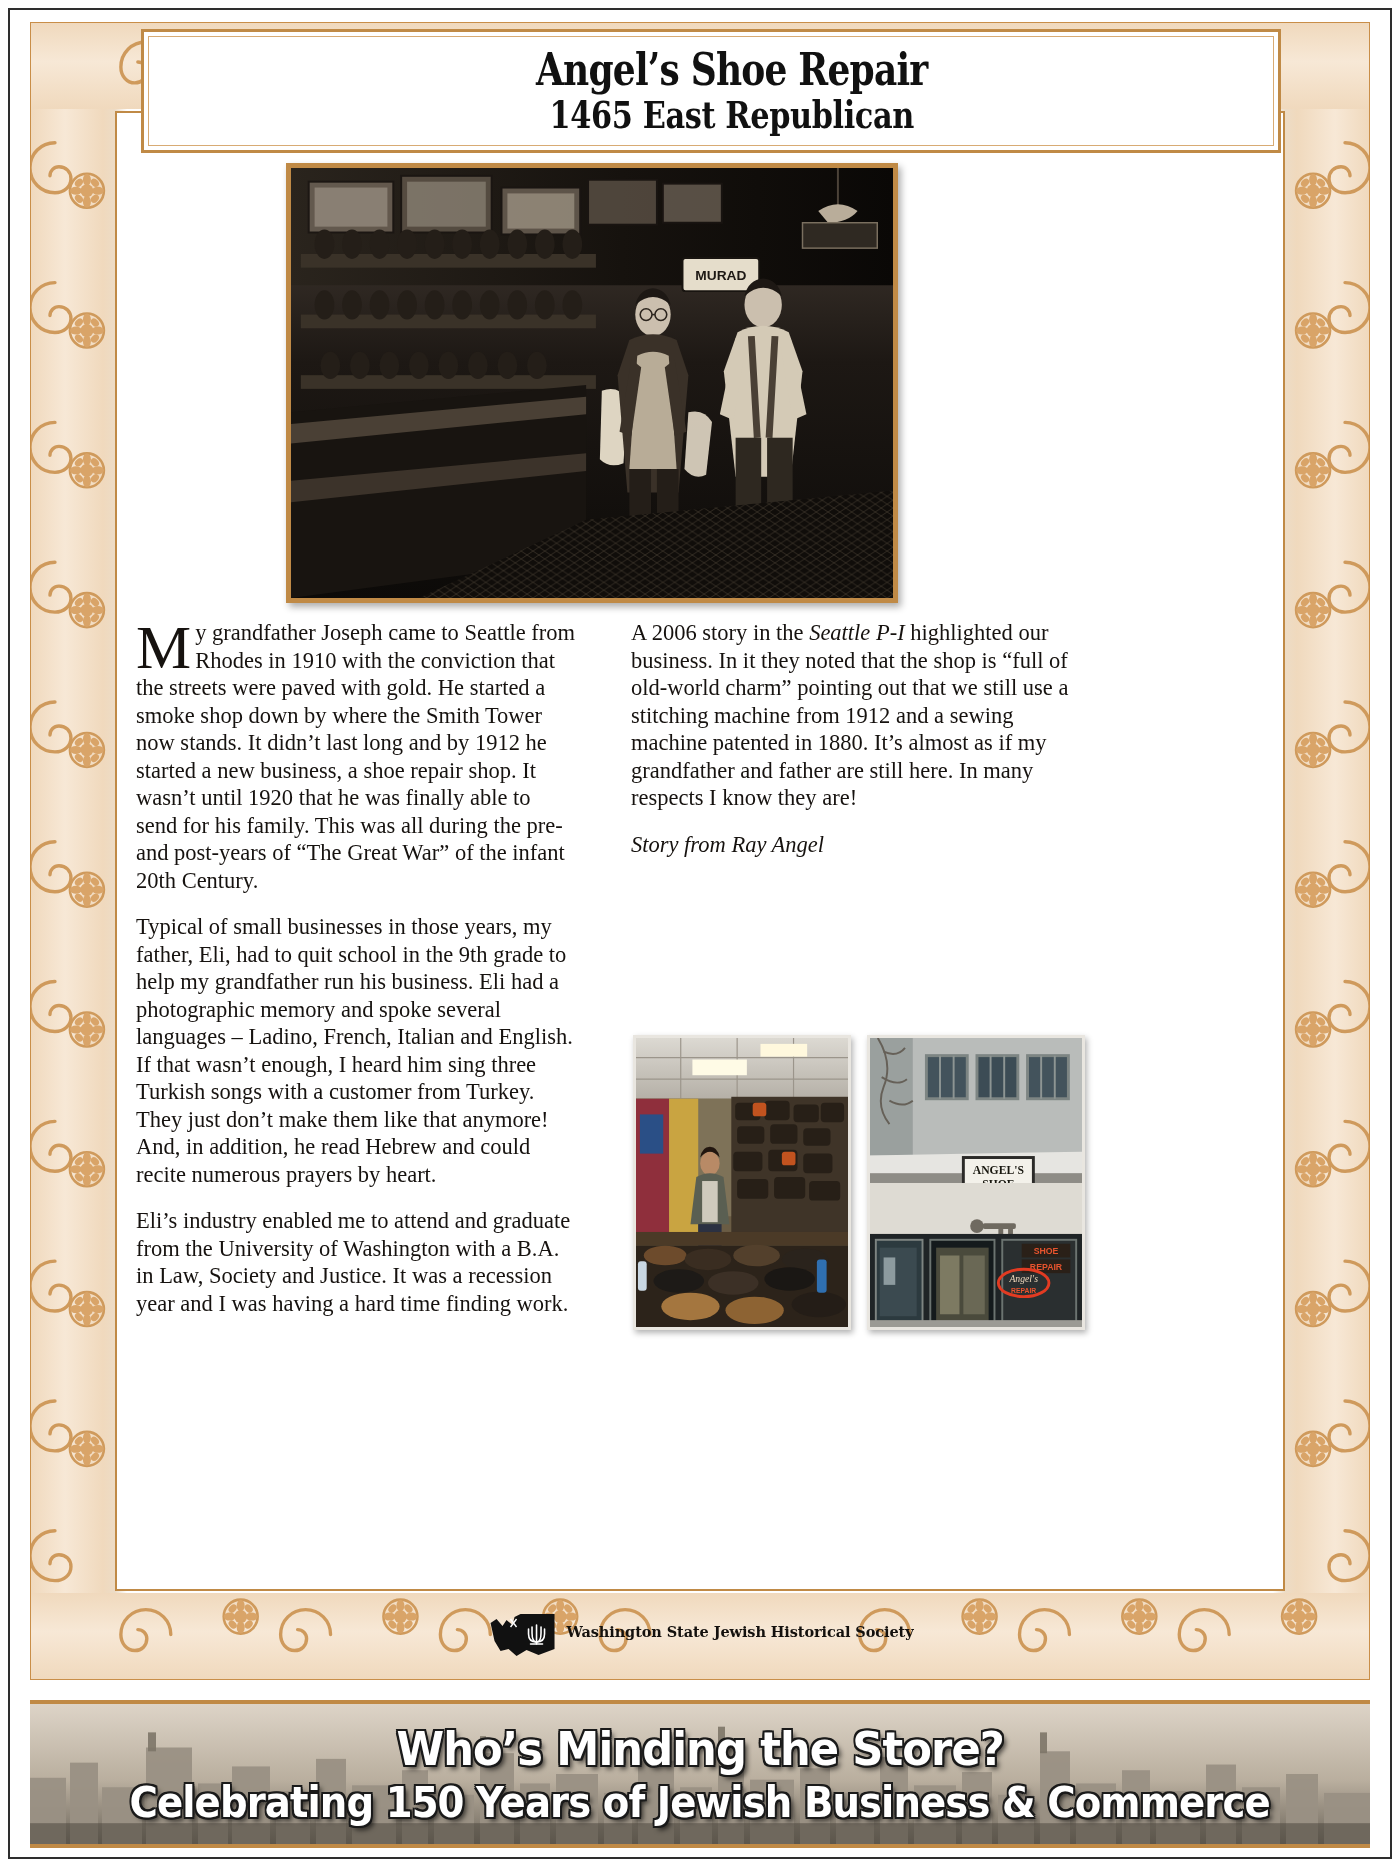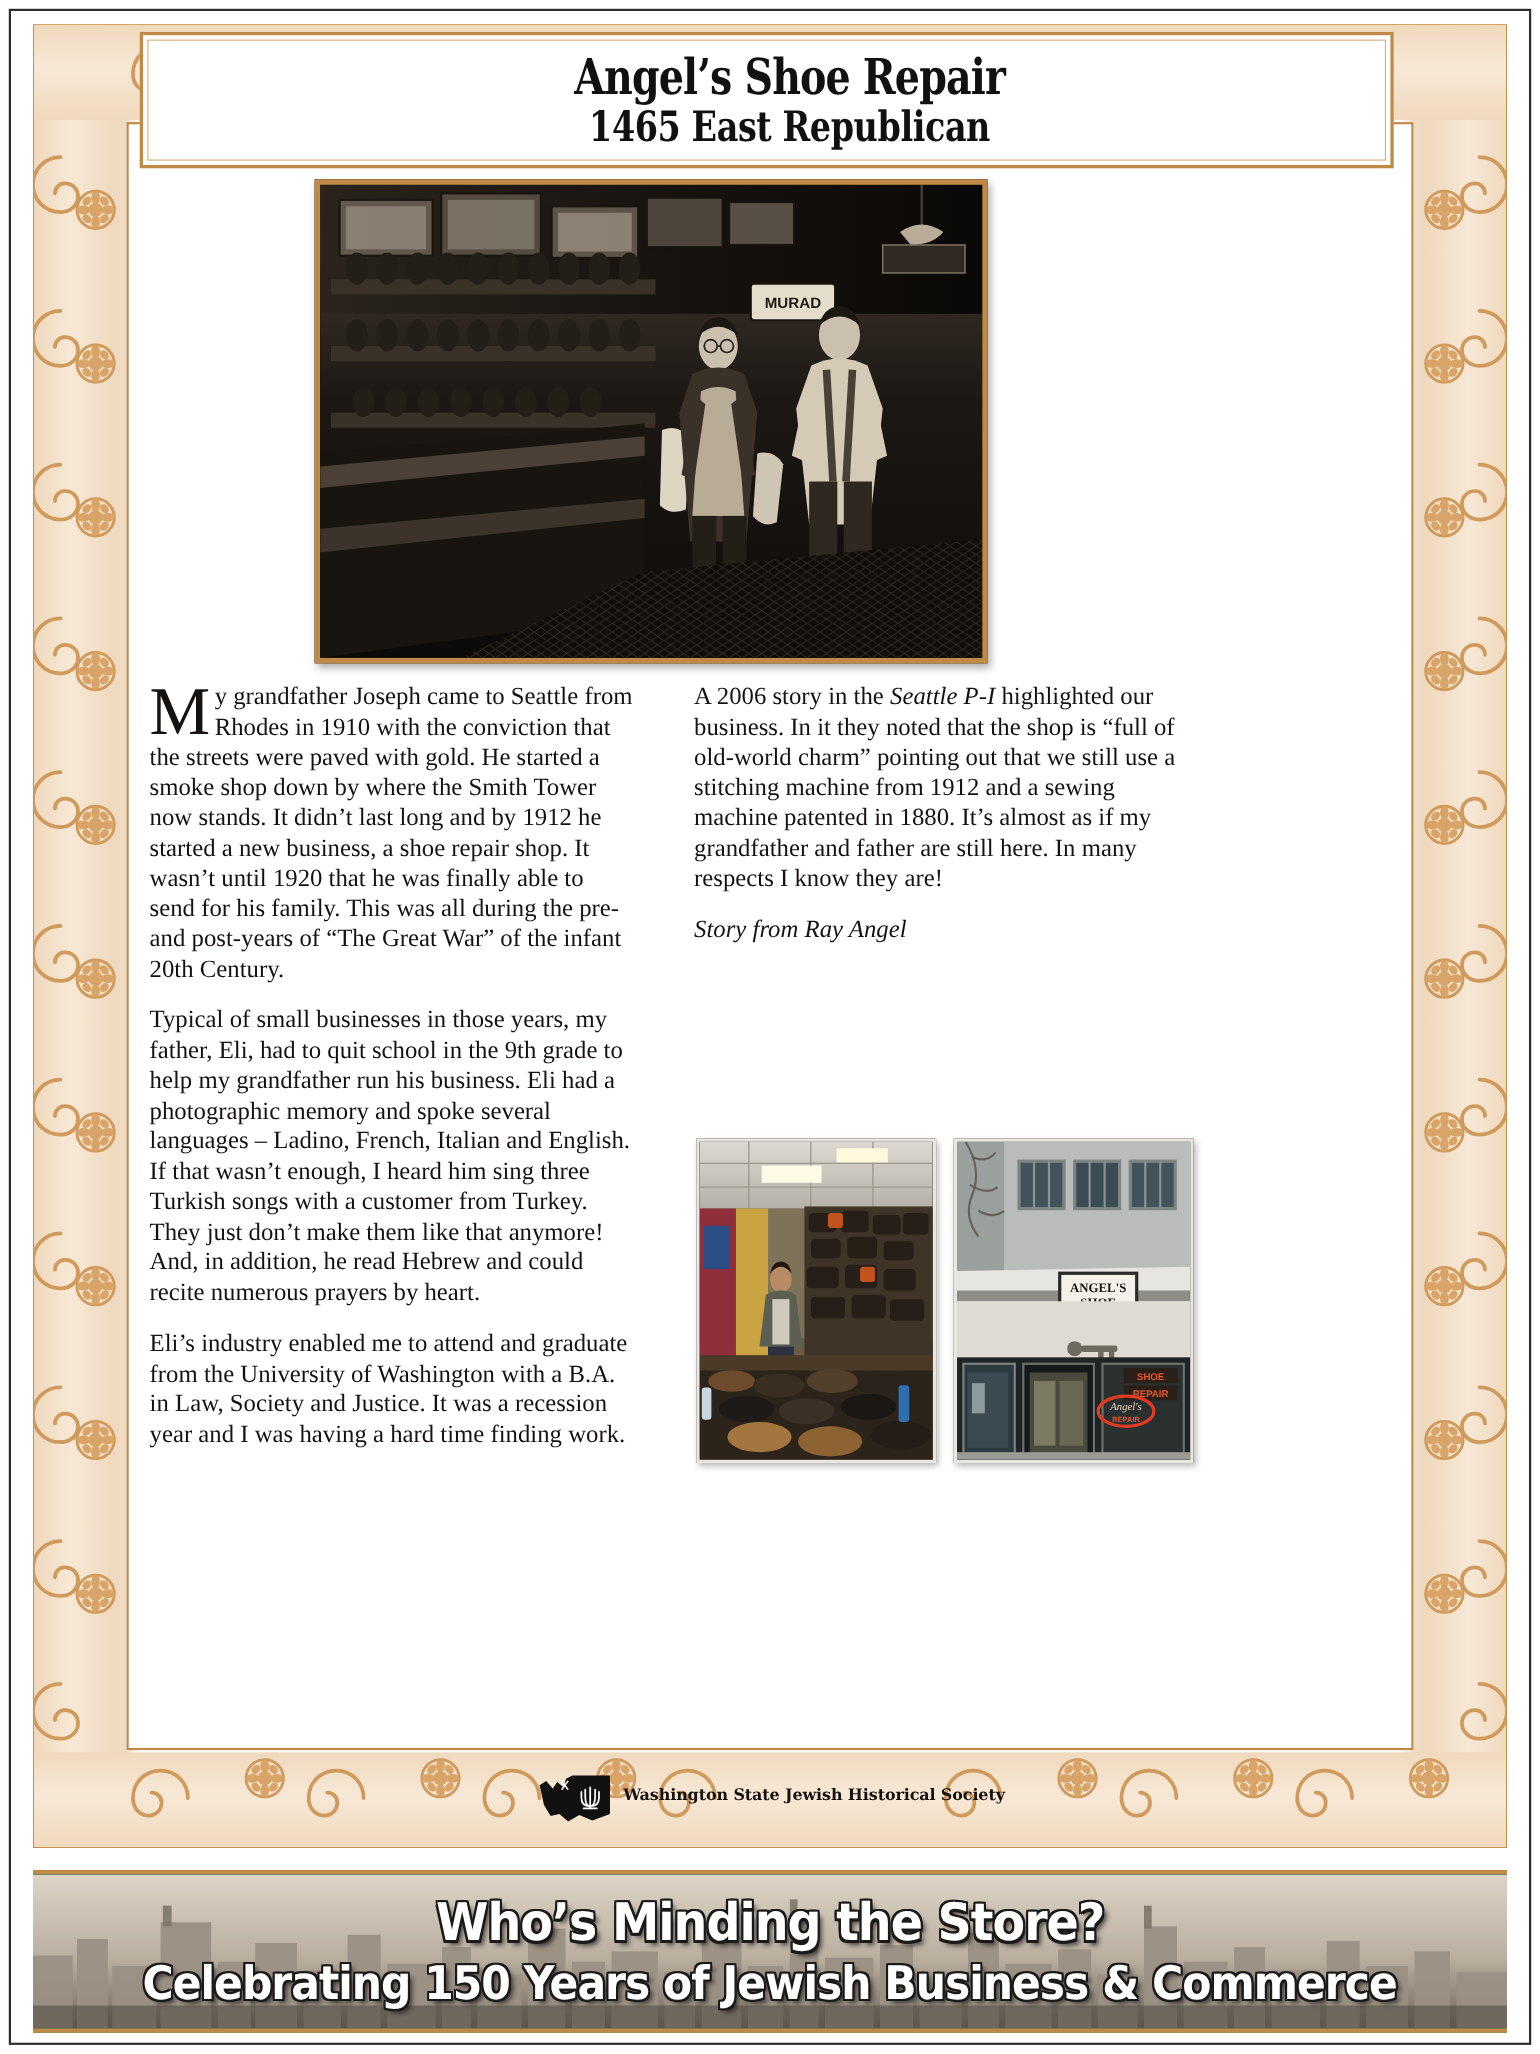--- a/index.html
+++ b/index.html
@@ -58,21 +58,21 @@
 
   
   .ornament-layer {
     position: absolute; inset: 0; z-index: 2;
     pointer-events: none;
   }
 
   
   .title-plaque {
     position: absolute;
-    left: 96px; top: 6px; width: 1140px; height: 124px;
+    left: 110px; top: 6px; width: 1140px; height: 124px;
     background: #ffffff;
     border: 3px solid #c08a46;
     z-index: 6;
     display: flex; flex-direction: column;
     align-items: center; justify-content: center;
     box-shadow: 0 0 0 1px #ffffff inset;
     padding-left: 41px;
   }
   .title-plaque .inner-line {
     position: absolute; inset: 4px;
@@ -197,21 +197,21 @@
     margin-top: -6px;
   }
 
   
   .banner {
     position: absolute;
     left: 30px; top: 1700px; width: 1340px; height: 148px;
     z-index: 7;
     border-top: 4px solid #c08a46;
     border-bottom: 4px solid #c08a46;
-    background: #0f766e;
+    background: #8b5cf6;
     overflow: hidden;
   }
   .banner-bg { position: absolute; inset: 0; display: block; width: 100%; height: 100%; }
   .banner-text {
     position: absolute; inset: 0;
     display: flex; flex-direction: column;
     align-items: center; justify-content: center;
     gap: 2px;
   }
   .banner-line1, .banner-line2 {

